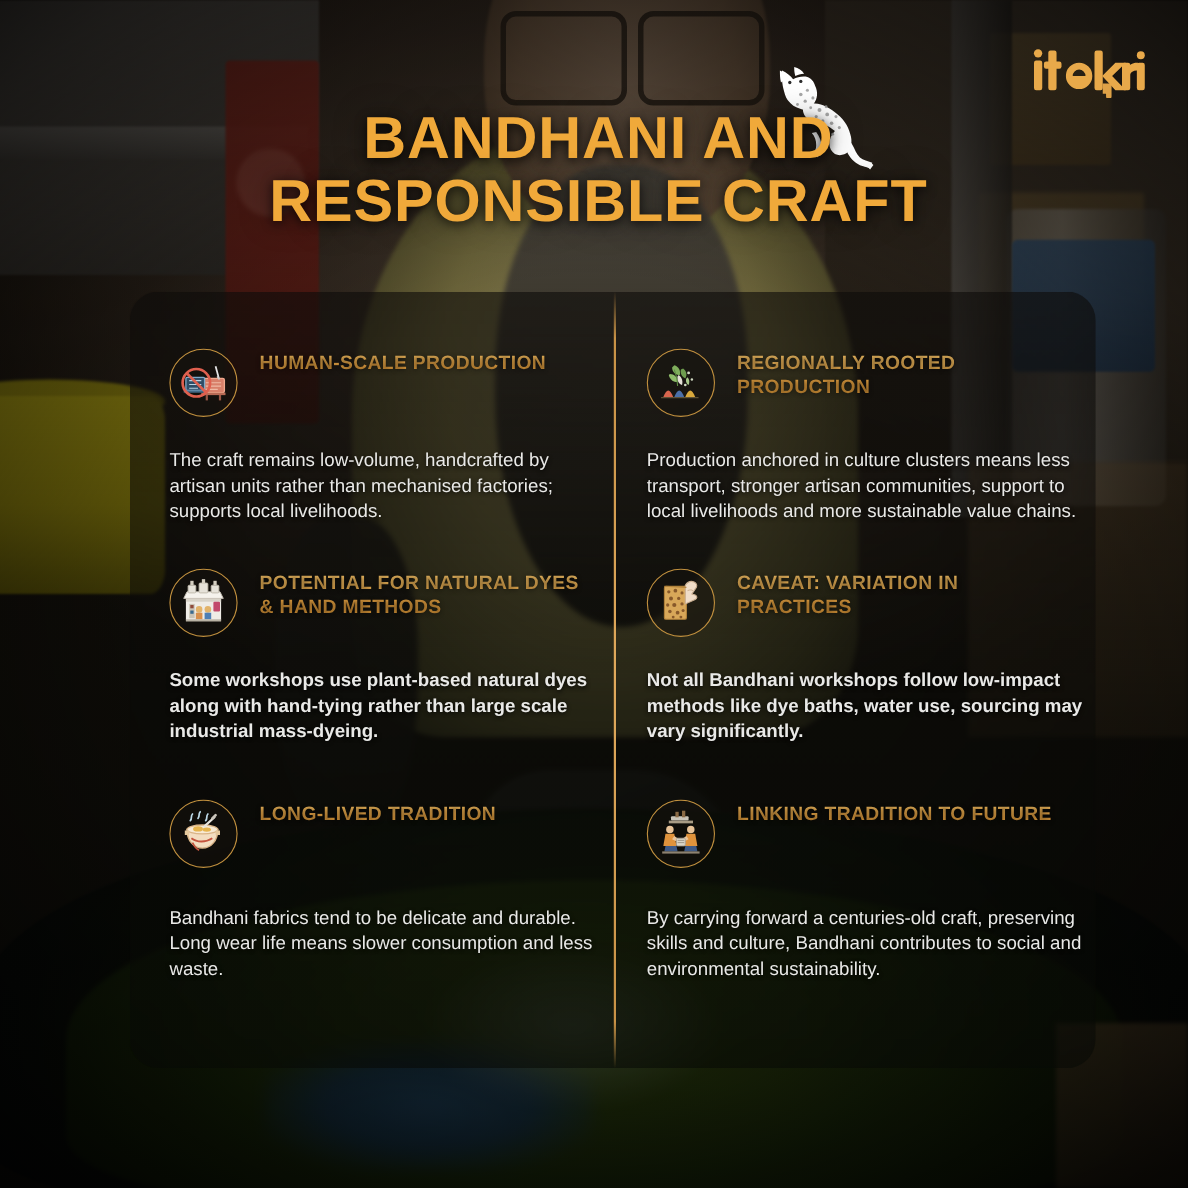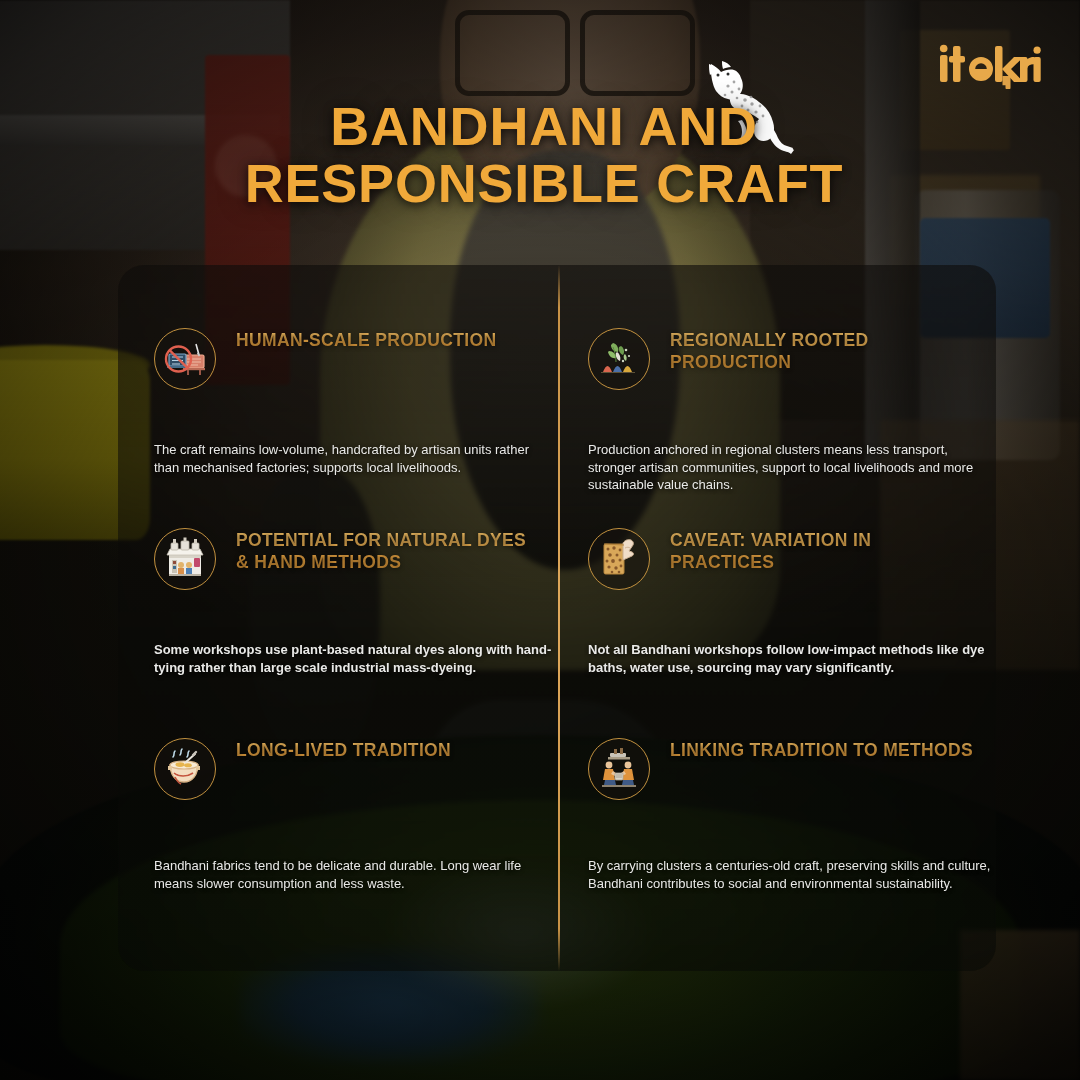--- a/index.html
+++ b/index.html
@@ -114,21 +114,21 @@
   
   #card {
     position:absolute; left:118px; top:265px; width:878px; height:706px;
     background:linear-gradient(180deg, rgba(14,12,10,.62) 0%, rgba(10,10,8,.50) 50%, rgba(8,10,6,.58) 100%);
     border-radius:26px;
     backdrop-filter:blur(1px);
   }
   #divider { position:absolute; left:440px; top:0px; width:2px; height:706px;
     background:linear-gradient(180deg, rgba(200,150,70,0) 0%, #C89246 6%, #E0A95C 50%, #C89246 94%, rgba(200,150,70,0) 100%); }
 
-  .col { position:absolute; top:11px; width:440px; height:706px; }
+  .col { position:absolute; top:0; width:440px; height:706px; }
   .col-left { left:0; } .col-right { left:442px; }
 
   .block { position:absolute; width:100%; }
 
   .icon-wrap {
     position:absolute; left:36px; top:0;
     width:62px; height:62px; border-radius:50%;
     border:1.5px solid #C2913F;
     background:rgba(22,18,14,.55);
     display:flex; align-items:center; justify-content:center;
@@ -139,23 +139,22 @@
   .block-title {
     position:absolute; left:118px; top:2px; width:300px;
     font-size:17.5px; font-weight:bold; letter-spacing:.35px; line-height:1.25;
     color:#E7A845;
     background:linear-gradient(180deg,#F2C269 0%,#E3A142 55%,#D28F33 100%);
     -webkit-background-clip:text; background-clip:text; -webkit-text-fill-color:transparent;
     text-shadow:0 1px 4px rgba(0,0,0,.5);
   }
   .block-body {
     position:absolute; left:36px; width:398px;
-    font-size:13px; line-height:1.36; color:#E9E9E7;
+    font-size:17px; line-height:1.36; color:#E9E9E7;
     text-shadow:0 1px 4px rgba(0,0,0,.85);
-    margin-top:23px;
   }
   .col-right .icon-wrap { left:28px; }
   .col-right .block-title { left:110px; width:310px; }
   .col-right .block-body { left:28px; width:408px; }
 
   
   .row0 { top:52px; }  .row0 .block-body { top:90px; }
   .row1 { top:252px; } .row1 .block-body { top:90px;font-weight:bold; }
   .row2 { top:462px; } .row2 .block-body { top:96px; }
 
@@ -345,21 +344,21 @@
           <circle cx="29" cy="13" r="1.3" fill="#cfd8c2"></circle>
           <circle cx="32" cy="19" r="1.1" fill="#cfd8c2"></circle>
           <circle cx="26" cy="24" r="1.2" fill="#cfd8c2"></circle>
           <path d="M6 35c1.5-4 3-6 4.5-6s3 2 4.5 6z" fill="#d9664e"></path>
           <path d="M16 35c1.5-4 3-6 4.5-6s3 2 4.5 6z" fill="#4b6fa8"></path>
           <path d="M26 35c1.5-4 3-6 4.5-6s3 2 4.5 6z" fill="#d8a83c"></path>
           <path d="M4 35.5h34" stroke="#8d7a52" stroke-width="1" opacity=".6"></path>
         </svg>
       </div>
       <div class="block-title">REGIONALLY ROOTED PRODUCTION</div>
-      <div class="block-body">Production anchored in regional clusters means less transport, stronger artisan communities, support to local livelihoods and more sustainable value chains.</div>
+      <div class="block-body">Production anchored in culture clusters means less transport, stronger artisan communities, support to local livelihoods and more sustainable value chains.</div>
     </div>
 
     <div class="block row1">
       <div class="icon-wrap">
         <svg width="44" height="46" viewBox="0 0 44 46" aria-hidden="true">
           <rect x="7" y="8" width="20" height="30" rx="1.5" fill="#d8a759" stroke="#b3833c" stroke-width="1"></rect>
           <g fill="#7a4b22" opacity=".85">
             <circle cx="11" cy="13" r="1.5"></circle>
               <circle cx="17" cy="12" r="1.7"></circle>
               <circle cx="23" cy="14" r="1.4"></circle>
@@ -396,17 +395,17 @@
           <path d="M17 24l6 4-2 2-6-3z" fill="#e8c49a"></path>
           <circle cx="32" cy="18" r="3.4" fill="#e8c49a"></circle>
           <path d="M28 22h8l2 11h-12z" fill="#e0933c"></path>
           <path d="M27 33h10l1 5H26z" fill="#3f5a86"></path>
           <path d="M28 24l-6 4 2 2 6-3z" fill="#e8c49a"></path>
           <rect x="19" y="26" width="8" height="7" rx="1" fill="#d9d4c6" stroke="#a9a294" stroke-width=".8"></rect>
           <path d="M20 28h6M20 30h6" stroke="#9a9386" stroke-width=".8"></path>
           <rect x="6" y="38" width="34" height="2" fill="#8d8270"></rect>
         </svg>
       </div>
-      <div class="block-title">LINKING TRADITION TO METHODS</div>
-      <div class="block-body">By carrying clusters a centuries-old craft, preserving skills and culture, Bandhani contributes to social and environmental sustainability.</div>
+      <div class="block-title">LINKING TRADITION TO FUTURE</div>
+      <div class="block-body">By carrying forward a centuries-old craft, preserving skills and culture, Bandhani contributes to social and environmental sustainability.</div>
     </div>
   </div>
 </div>
 
 </body></html>

